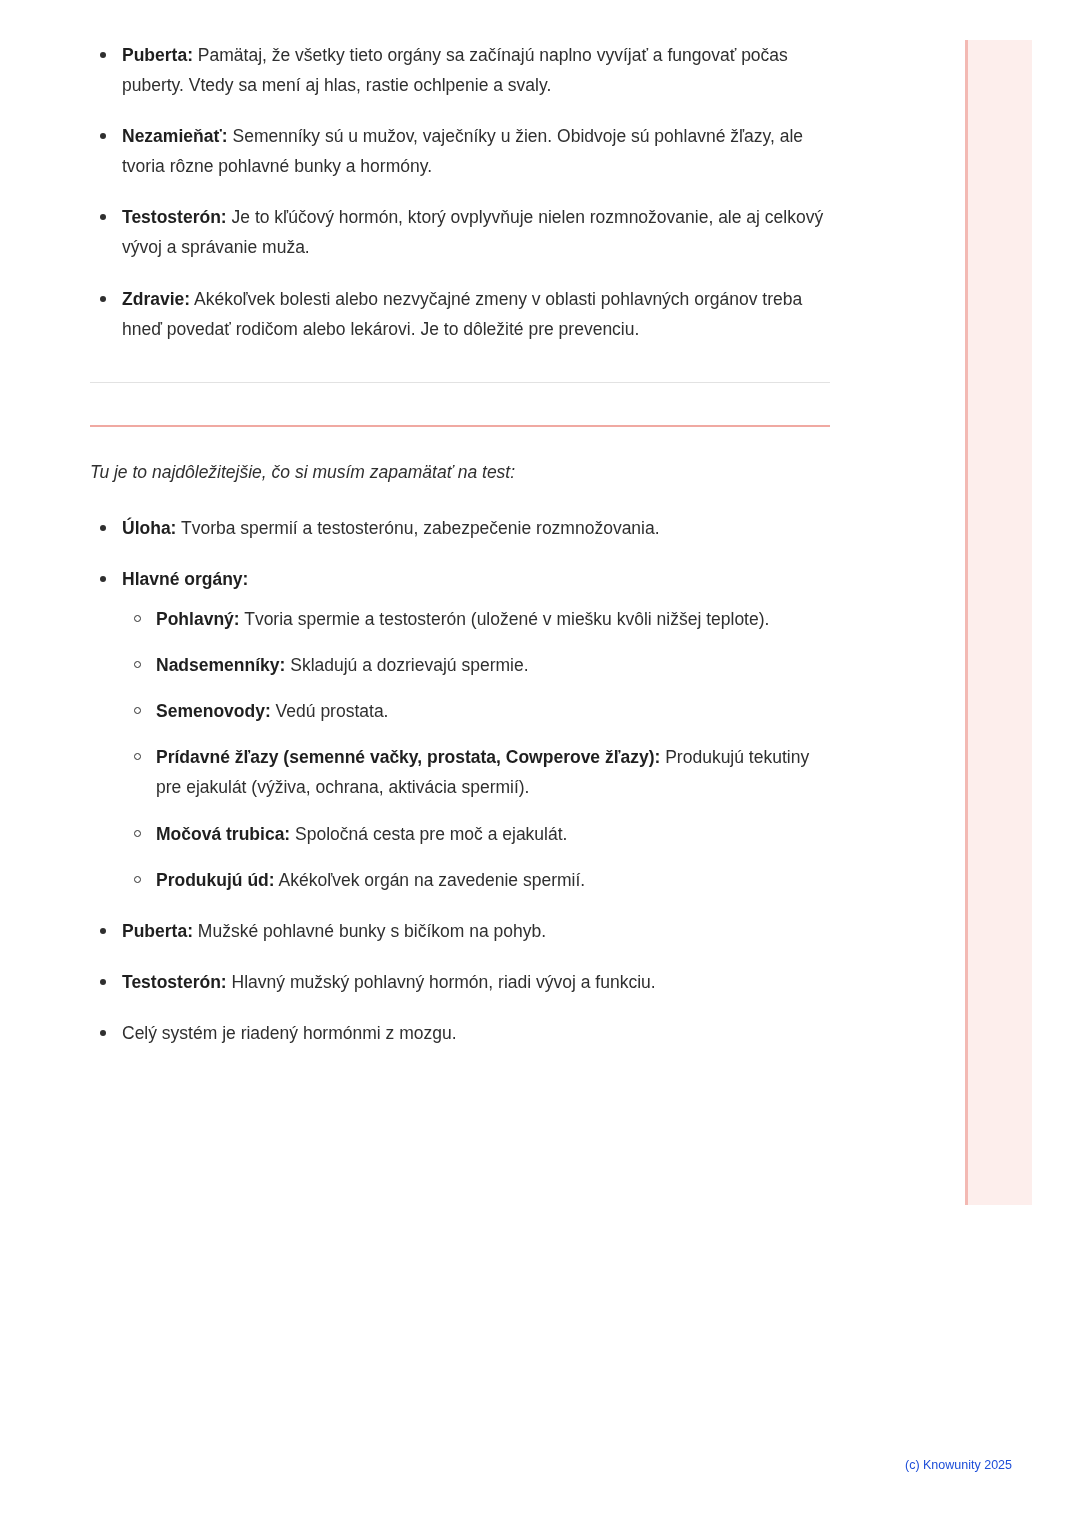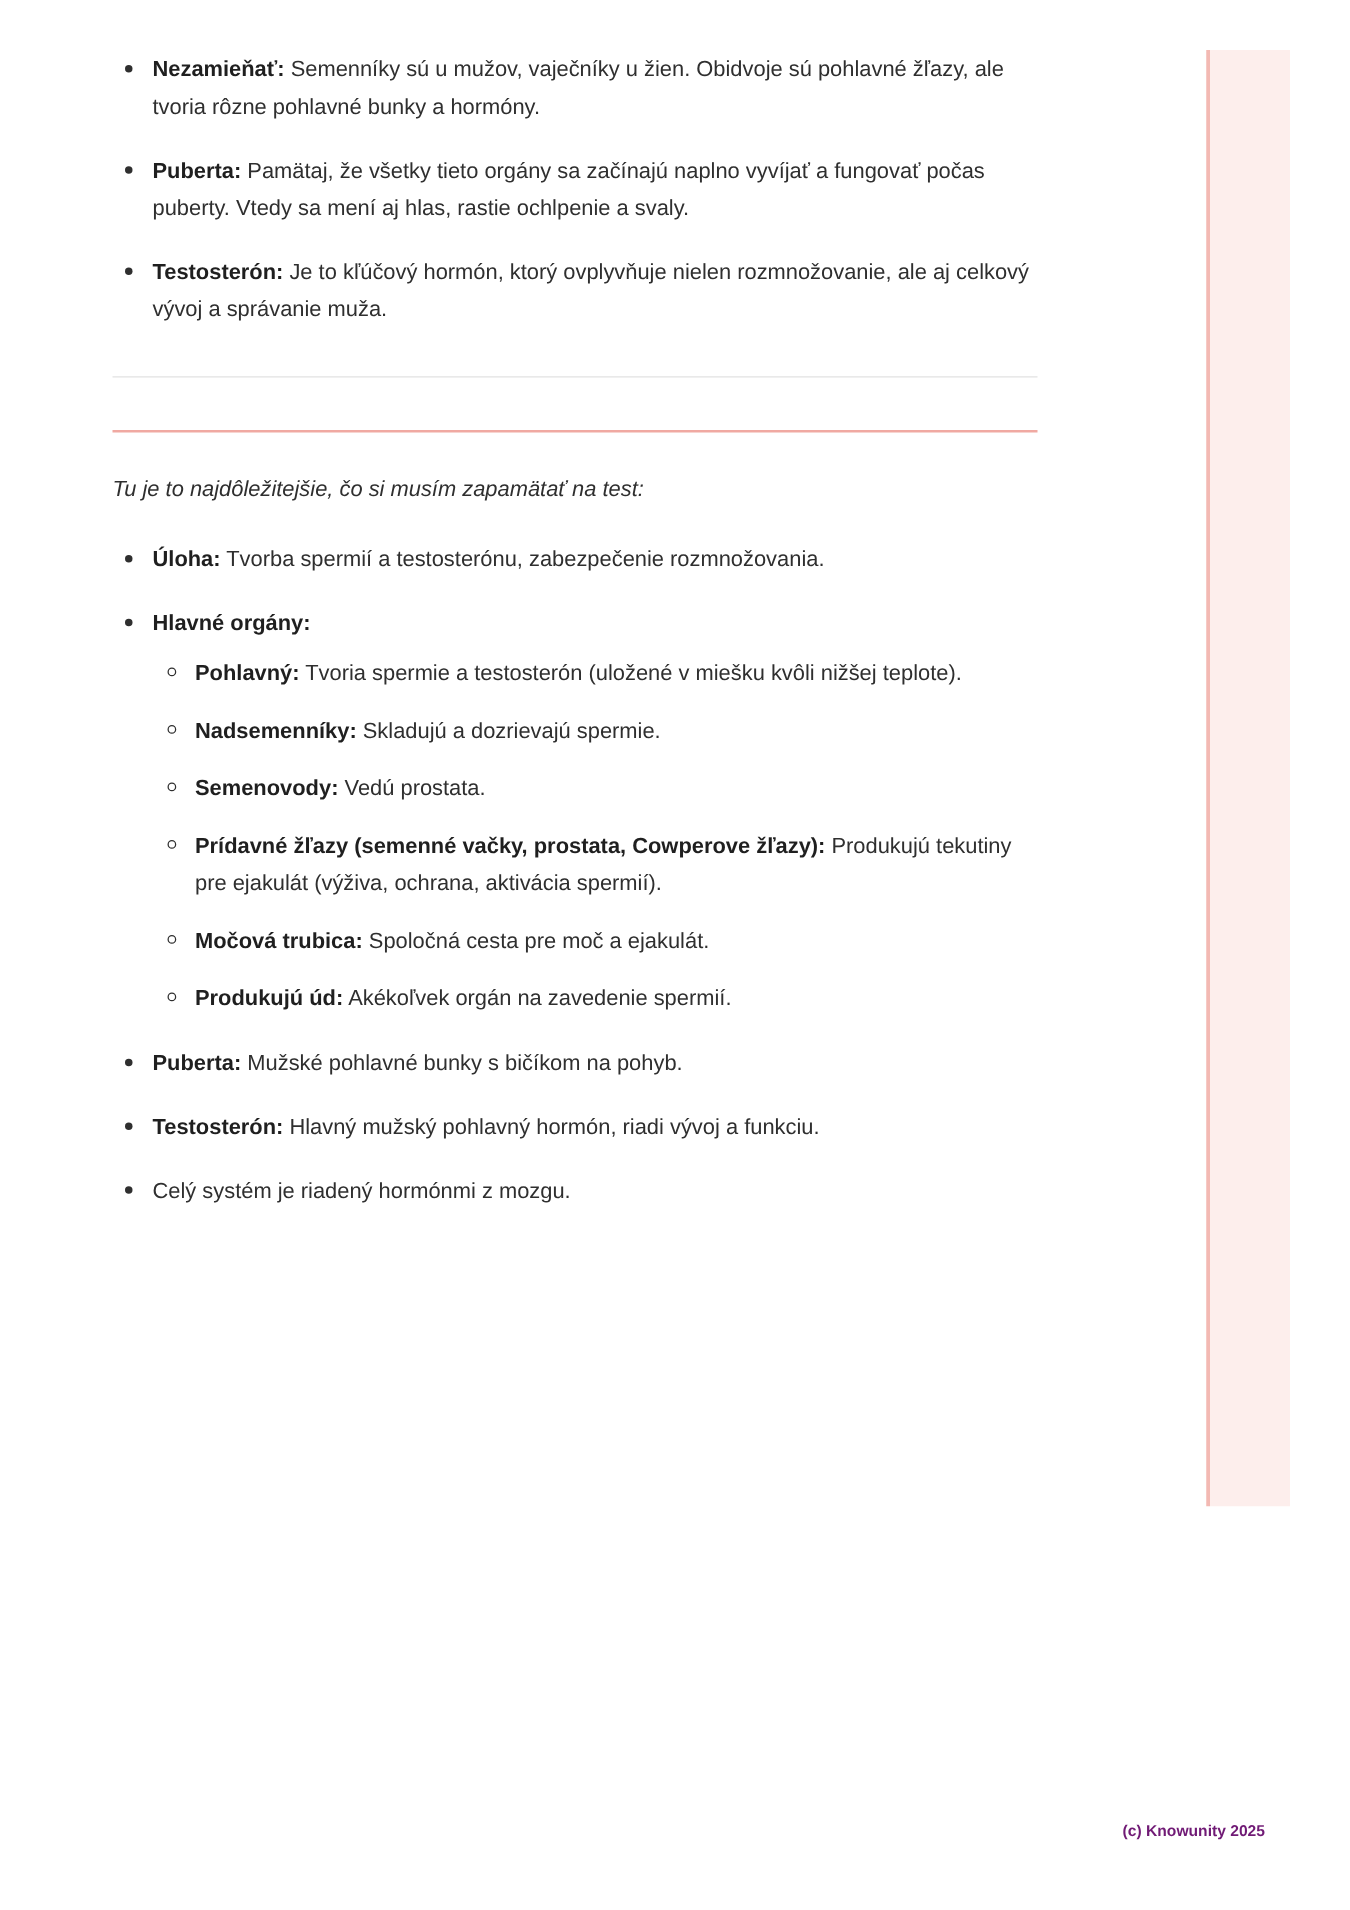--- a/index.html
+++ b/index.html
@@ -130,43 +130,45 @@
     margin: 0 0 26px 0;
     color: #2f2f2f;
     font-style: italic;
   }
 
   .footer {
     position: absolute;
     right: 68px;
     bottom: 56px;
     font-size: 12.5px;
-    color: #701a75;
-    font-weight: bold;
+    color: #1d4ed8;
   }
 </style>
 </head>
 <body>
 
 <div class="page">
 
   <div class="side-band"></div>
   <div class="side-band-rule"></div>
 
   <div class="content">
 
     <ul class="bullets">
       <li>
+        <span class="b">Puberta:</span><span> Pamätaj, že všetky tieto orgány sa začínajú naplno vyvíjať a fungovať počas puberty. Vtedy sa mení aj hlas, rastie ochlpenie a svaly.</span>
+      </li>
+      <li>
         <span class="b">Nezamieňať:</span><span> Semenníky sú u mužov, vaječníky u žien. Obidvoje sú pohlavné žľazy, ale tvoria rôzne pohlavné bunky a hormóny.</span>
       </li>
       <li>
-        <span class="b">Puberta:</span><span> Pamätaj, že všetky tieto orgány sa začínajú naplno vyvíjať a fungovať počas puberty. Vtedy sa mení aj hlas, rastie ochlpenie a svaly.</span>
-      </li>
-      <li>
         <span class="b">Testosterón:</span><span> Je to kľúčový hormón, ktorý ovplyvňuje nielen rozmnožovanie, ale aj celkový vývoj a správanie muža.</span>
+      </li>
+      <li>
+        <span class="b">Zdravie:</span><span> Akékoľvek bolesti alebo nezvyčajné zmeny v oblasti pohlavných orgánov treba hneď povedať rodičom alebo lekárovi. Je to dôležité pre prevenciu.</span>
       </li>
     </ul>
 
     <hr class="divider">
 
     <hr class="title-rule">
 
     <p class="lead">Tu je to najdôležitejšie, čo si musím zapamätať na test:</p>
 
     <ul class="bullets">

